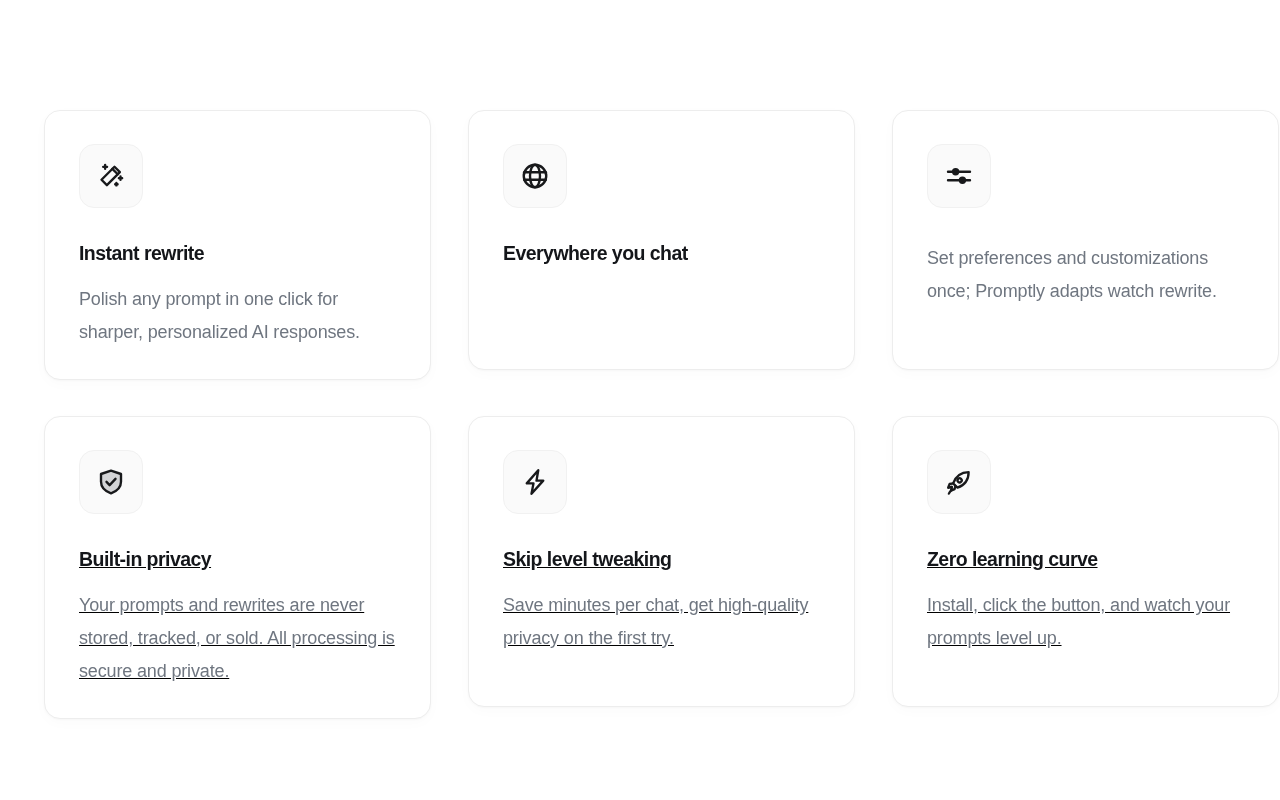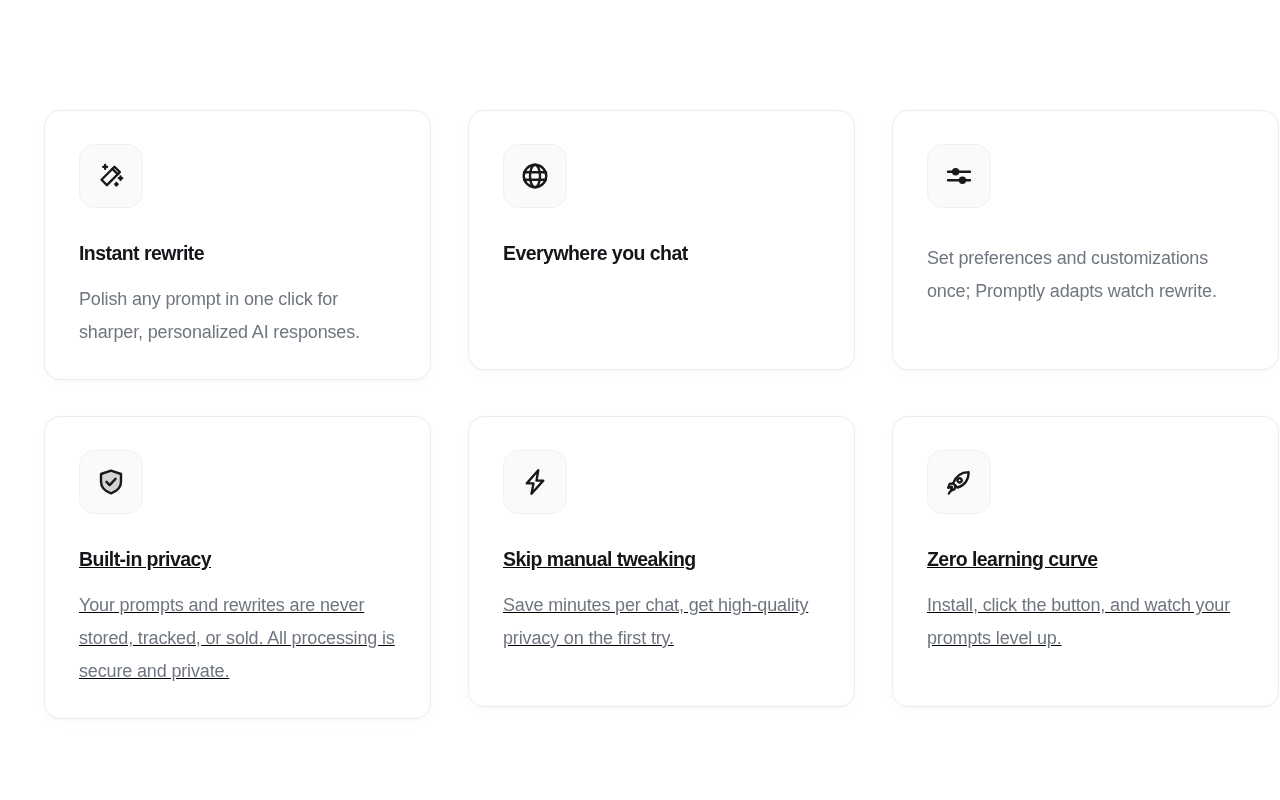--- a/index.html
+++ b/index.html
@@ -146,21 +146,21 @@
     </div>
 
     <div class="feature-card row-bottom">
       <div class="icon-tile">
         <span>
           <svg viewBox="0 0 24 24" fill="none" stroke="#18191b" stroke-width="1.9" stroke-linecap="round" stroke-linejoin="round">
             <path d="M14.6 2.6 L5.4 13.1 h5.4 l-1.6 8.3 L18.6 10.9 h-5.4 Z" fill="#ffffff"></path>
           </svg>
         </span>
       </div>
-      <div class="card-title">Skip manual tweaking</div>
+      <div class="card-title">Skip level tweaking</div>
       <div class="card-desc">Save minutes per chat, get high-quality privacy on the first try.</div>
     </div>
 
     <div class="feature-card row-bottom">
       <div class="icon-tile">
         <span>
           <svg viewBox="0 0 24 24" fill="none" stroke="#18191b" stroke-width="1.85" stroke-linecap="round" stroke-linejoin="round">
             <path d="M9.1 14.9 C7.3 13.1 7.3 13.1 7.3 13.1 C9.3 7.6 13.5 4.2 19.7 4.1 C19.7 10.3 16.3 14.5 10.8 16.5 Z"></path>
             <path d="M11.3 9.5 a1.65 1.65 0 1 0 2.4 2.3 a1.65 1.65 0 1 0 -2.4 -2.3"></path>
             <path d="M7.3 13.1 L4.5 13.6 L3.3 16.6 L6.2 16.0"></path>

